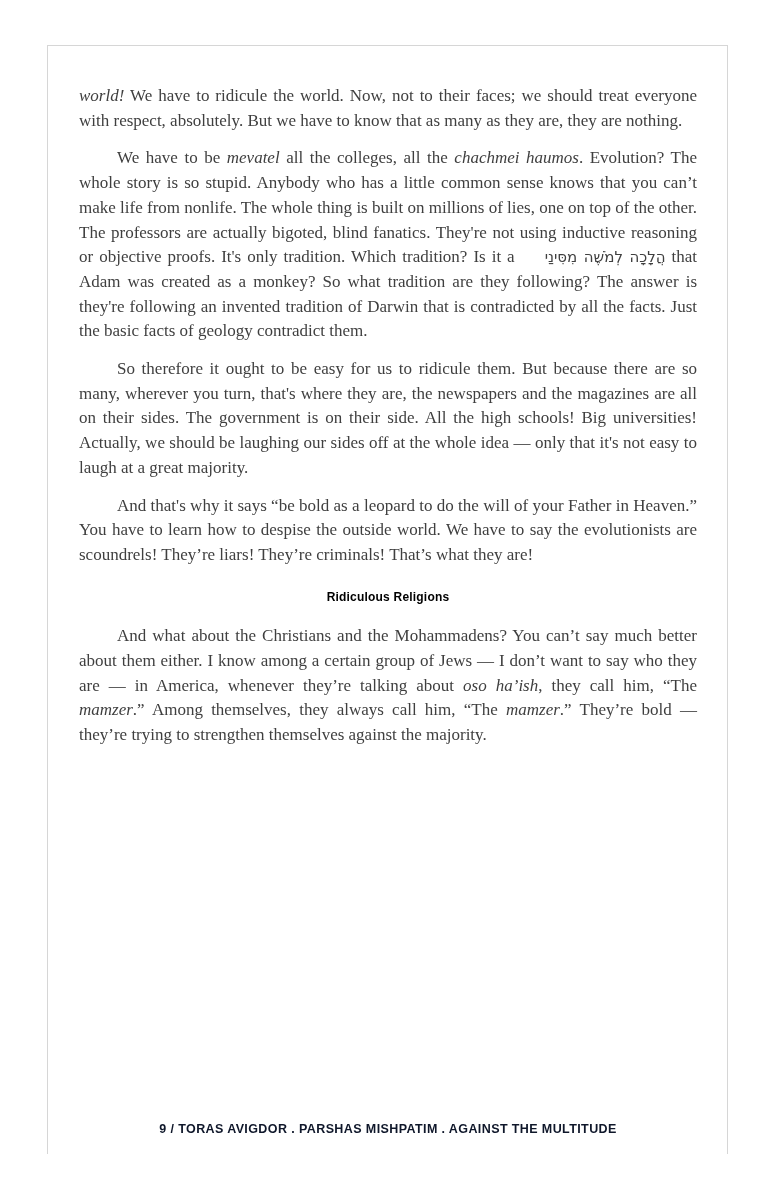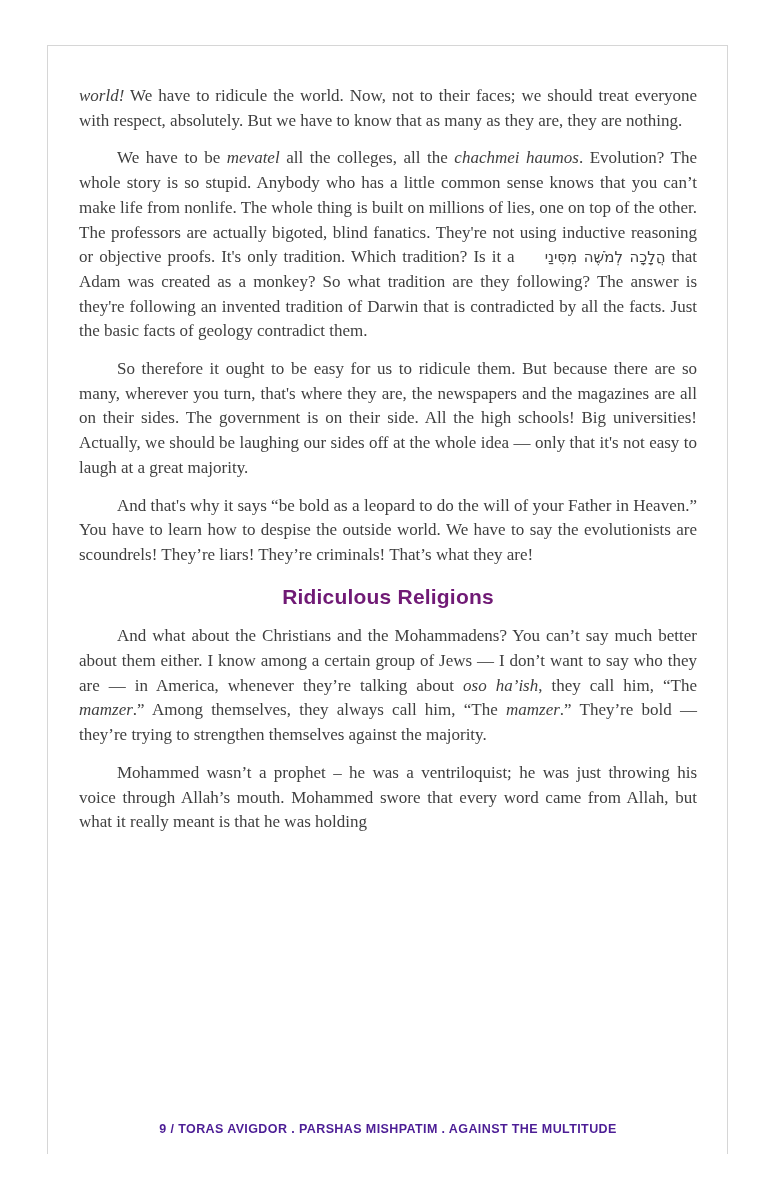--- a/index.html
+++ b/index.html
@@ -49,48 +49,47 @@
     font-size: 15px;
     font-style: normal;
     margin-left: 24px;
   }
   h2.section-heading {
     margin: 17px 0 15px 0;
     padding: 0;
     text-align: center;
     font-family: "Liberation Sans", "DejaVu Sans", sans-serif;
     font-weight: bold;
-    font-size: 21px;
+    font-size: 12px;
     letter-spacing: 0.2px;
-    color: #701a75;
+    color: #000000;
   }
   .footer {
     position: absolute;
     left: 47px;
     top: 1122px;
     width: 682px;
     text-align: center;
     font-family: "Liberation Sans", "DejaVu Sans", sans-serif;
     font-weight: bold;
     font-size: 12.5px;
     letter-spacing: 0.4px;
-    color: #4c1d95;
+    color: #0f172a;
     white-space: nowrap;
   }
 </style>
 </head>
 <body>
 
 <div class="page">
   <div class="page-border"></div>
   <div class="text-column">
       <p class="para"><span class="run-italic">world!</span><span class="run-normal"> We have to ridicule the world. Now, not to their faces; we should treat everyone with respect, absolutely. But we have to know that as many as they are, they are nothing.</span></p>
       <p class="para indent"><span class="run-normal">We have to be </span><span class="run-italic">mevatel</span><span class="run-normal"> all the colleges, all the </span><span class="run-italic">chachmei haumos</span><span class="run-normal">. Evolution? The whole story is so stupid. Anybody who has a little common sense knows that you can’t make life from nonlife. The whole thing is built on millions of lies, one on top of the other. The professors are actually bigoted, blind fanatics. They're not using inductive reasoning or objective proofs. It's only tradition. Which tradition? Is it a </span><span class="run-hebrew" dir="rtl">הֲלָכָה לְמֹשֶׁה מִסִּינַי</span><span class="run-normal"> that Adam was created as a monkey? So what tradition are they following? The answer is they're following an invented tradition of Darwin that is contradicted by all the facts. Just the basic facts of geology contradict them.</span></p>
       <p class="para indent"><span class="run-normal">So therefore it ought to be easy for us to ridicule them. But because there are so many, wherever you turn, that's where they are, the newspapers and the magazines are all on their sides. The government is on their side. All the high schools! Big universities! Actually, we should be laughing our sides off at the whole idea — only that it's not easy to laugh at a great majority.</span></p>
       <p class="para indent"><span class="run-normal">And that's why it says “be bold as a leopard to do the will of your Father in Heaven.” You have to learn how to despise the outside world. We have to say the evolutionists are scoundrels! They’re liars! They’re criminals! That’s what they are!</span></p>
       <h2 class="section-heading">Ridiculous Religions</h2>
       <p class="para indent"><span class="run-normal">And what about the Christians and the Mohammadens? You can’t say much better about them either. I know among a certain group of Jews — I don’t want to say who they are — in America, whenever they’re talking about </span><span class="run-italic">oso ha’ish</span><span class="run-normal">, they call him, “The </span><span class="run-italic">mamzer</span><span class="run-normal">.” Among themselves, they always call him, “The </span><span class="run-italic">mamzer</span><span class="run-normal">.” They’re bold — they’re trying to strengthen themselves against the majority.</span></p>
-      <p class="para indent"><span class="run-normal">Mohammed wasn’t a prophet – he was a ventriloquist; he was just throwing his voice through Allah’s mouth. Mohammed swore that every word came from Allah, but what it really meant is that he was holding</span></p>
     </div>
   <div class="footer">
     <span>9 / TORAS AVIGDOR . PARSHAS MISHPATIM . AGAINST THE MULTITUDE</span>
   </div>
 </div>
 
 </body></html>

